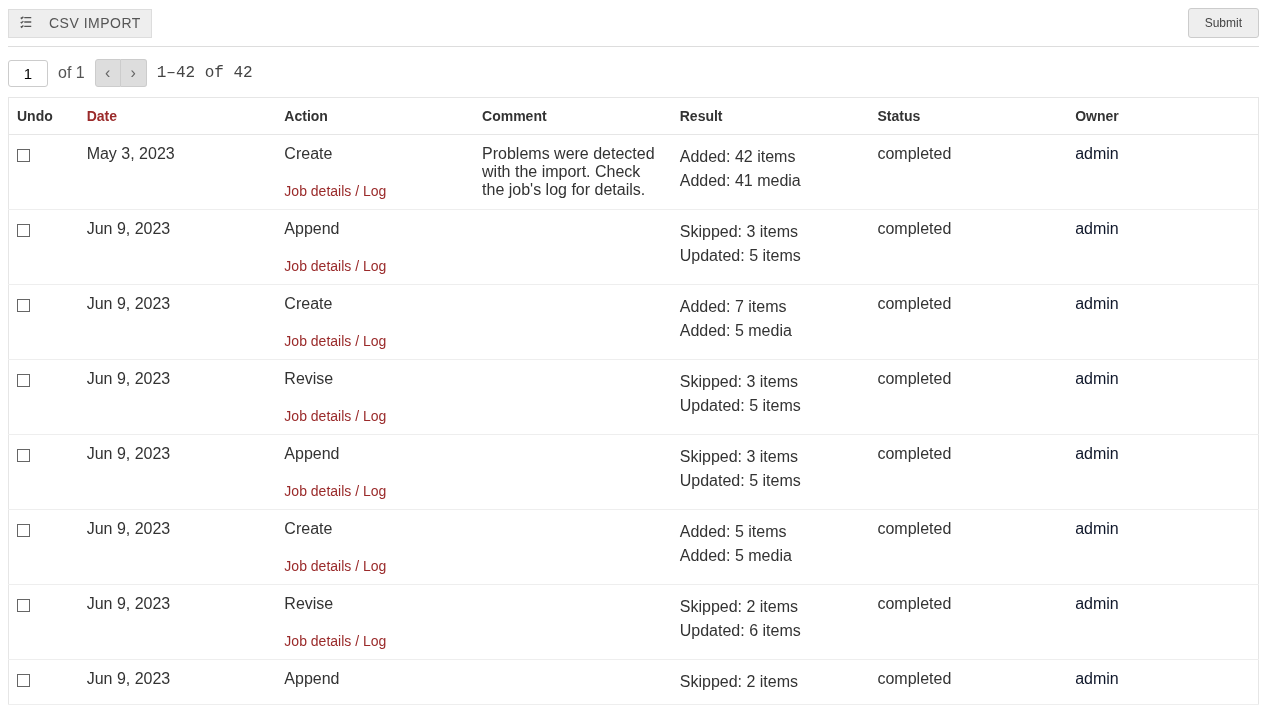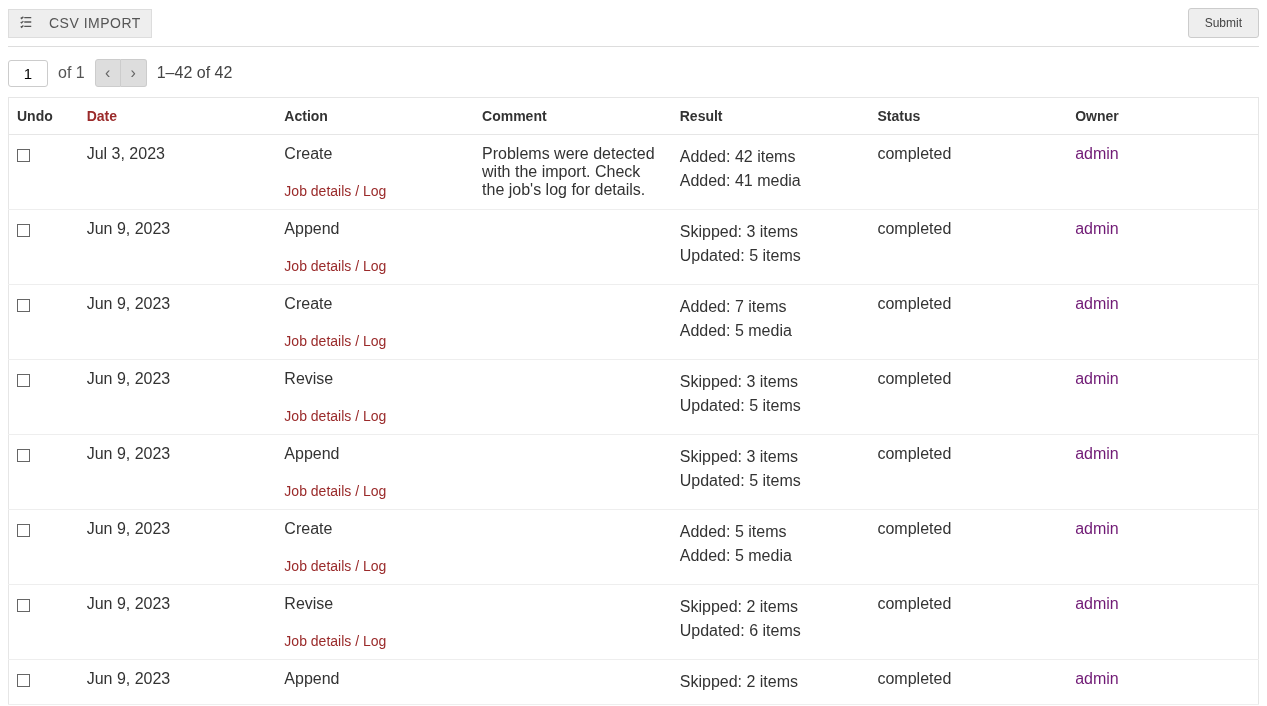--- a/index.html
+++ b/index.html
@@ -86,20 +86,21 @@
     align-items: center;
     justify-content: center;
     cursor: pointer;
     color: #666;
     font-size: 16px;
   }
   .pager-arrow.prev { border-top-left-radius: 3px; border-bottom-left-radius: 3px; }
   .pager-arrow.next { border-top-right-radius: 3px; border-bottom-right-radius: 3px; border-left: none; }
   .range-text {
     color: #444;
+    font-family: Liberation Mono, monospace;
   }
   table {
     width: 100%;
     border-collapse: collapse;
     border: 1px solid #e6e6e6;
   }
   thead th {
     text-align: left;
     font-weight: 600;
     font-size: 14px;
@@ -139,21 +140,21 @@
     cursor: pointer;
   }
   .sep {
     color: #9a2a2a;
     font-size: 14px;
   }
   .result-line {
     line-height: 1.5;
   }
   .owner-link {
-    color: #701a75;
+    color: #0f172a;
     text-decoration: none;
     cursor: pointer;
   }
   col.c-undo   { width: 5.5%; }
   col.c-date   { width: 15.5%; }
   col.c-action { width: 15.5%; }
   col.c-comment{ width: 15.5%; }
   col.c-result { width: 15.5%; }
   col.c-status { width: 15.5%; }
   col.c-owner  { width: 15%; }
@@ -206,21 +207,21 @@
       <th>Action</th>
       <th>Comment</th>
       <th>Result</th>
       <th>Status</th>
       <th>Owner</th>
     </tr>
   </thead>
   <tbody id="tbody">
   <tr>
         <td><span class="undo-cb"></span></td>
-        <td>Jul 3, 2023</td>
+        <td>May 3, 2023</td>
         <td>
           <div>Create</div>
           <div class="action-links"><a>Job details</a><span class="sep"> / </span><a>Log</a></div>
         </td>
         <td>Problems were detected with the import. Check the job's log for details.</td>
         <td>
           <div class="result-line">Added: 42 items</div>
           <div class="result-line">Added: 41 media</div>
         </td>
         <td>completed</td>

